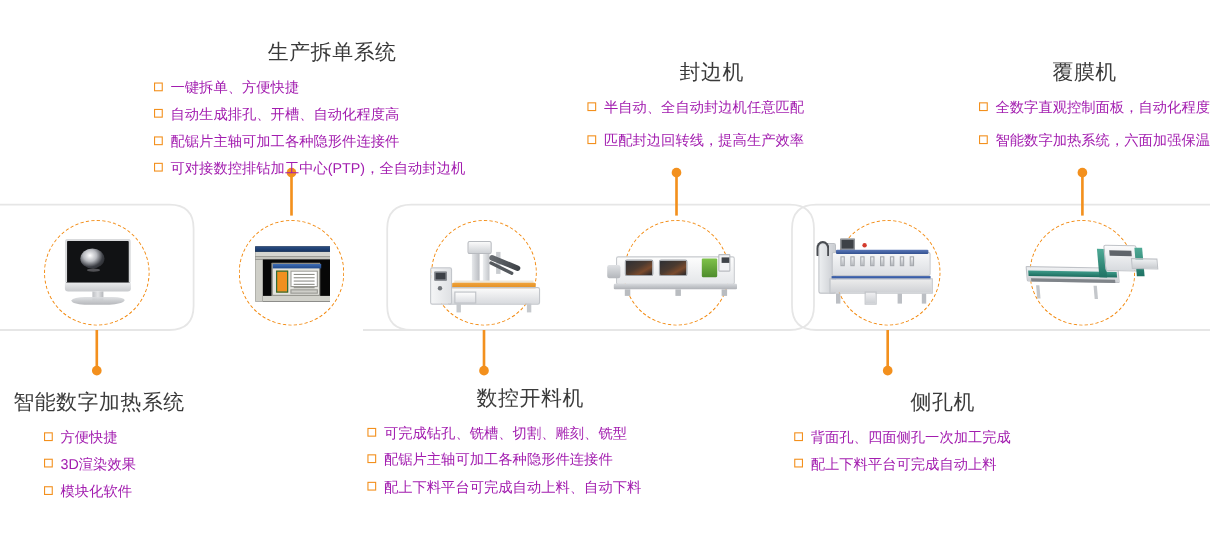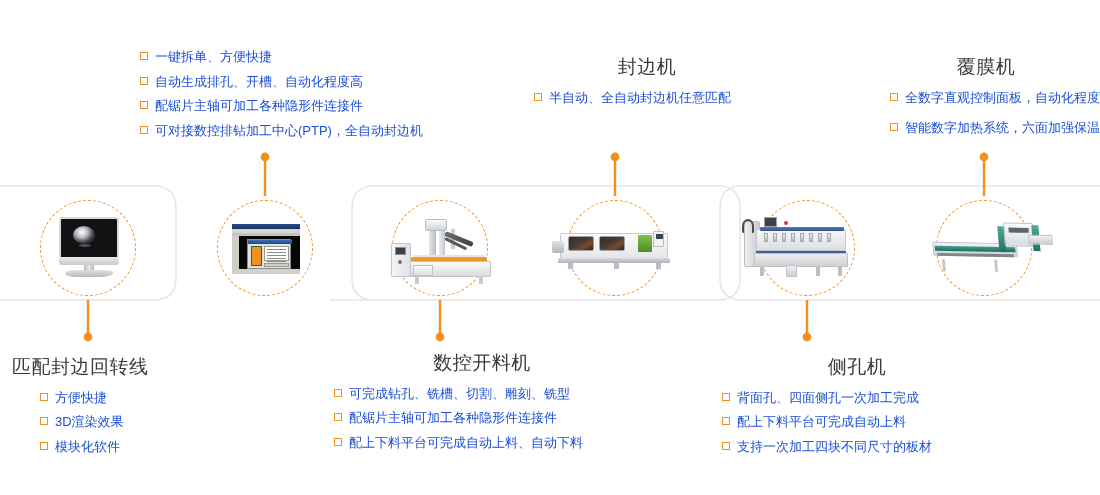--- a/index.html
+++ b/index.html
@@ -41,21 +41,21 @@
   }
   .grp-title.center { text-align: center; }
   .grp-title.left   { text-align: left; }
 
   .bullets { margin-top: 10px; list-style: none; }
 
   .bullet {
     display: flex;
     align-items: flex-start;
     font-size: 13px;
-    color: #1d4ed8;
+    color: #a21caf;
     line-height: 1.35;
     white-space: nowrap;
   }
   .bullet + .bullet { margin-top: 7px; }
   .bullet.loose + .bullet.loose { margin-top: 13px; }
 
   .bullet .box {
     flex: 0 0 auto;
     width: 8px; height: 8px;
     border: 1px solid #f3901d;
@@ -537,20 +537,21 @@
           <i></i>
         </div>
       <div class="tealpost2"></div>
       <div class="out"></div>
       <div class="legA"></div>
       <div class="legB"></div>
     </div>
   </div>
 
   <div class="txt-block" style="left:122px; top:38px; width:360px;">
+    <div class="grp-title center">生产拆单系统</div>
     <div class="bullets" style="padding-left:18px;">
       <div class="bullet">
         <span class="box"></span>
         <span class="btxt">一键拆单、方便快捷</span>
       </div>
       <div class="bullet">
         <span class="box"></span>
         <span class="btxt">自动生成排孔、开槽、自动化程度高</span>
       </div>
       <div class="bullet">
@@ -564,39 +565,43 @@
     </div>
   </div>
 
   <div class="txt-block" style="left:522px; top:56px; width:250px;">
     <div class="grp-title center">封边机</div>
     <div class="bullets" style="padding-left:12px;">
       <div class="bullet loose">
         <span class="box"></span>
         <span class="btxt">半自动、全自动封边机任意匹配</span>
       </div>
+      <div class="bullet loose">
+        <span class="box"></span>
+        <span class="btxt">匹配封边回转线，提高生产效率</span>
+      </div>
     </div>
   </div>
 
   <div class="txt-block" style="left:880px; top:56px; width:220px;">
     <div class="grp-title center" style="padding-right:8px;">覆膜机</div>
     <div class="bullets" style="padding-left:10px;">
       <div class="bullet loose">
         <span class="box"></span>
         <span class="btxt">全数字直观控制面板，自动化程度高</span>
       </div>
       <div class="bullet loose">
         <span class="box"></span>
         <span class="btxt">智能数字加热系统，六面加强保温</span>
       </div>
     </div>
   </div>
 
   <div class="txt-block" style="left:12px; top:356px; width:290px;">
-    <div class="grp-title left">匹配封边回转线</div>
+    <div class="grp-title left">智能数字加热系统</div>
     <div class="bullets" style="padding-left:28px;">
       <div class="bullet">
         <span class="box"></span>
         <span class="btxt">方便快捷</span>
       </div>
       <div class="bullet">
         <span class="box"></span>
         <span class="btxt">3D渲染效果</span>
       </div>
       <div class="bullet">
@@ -628,20 +633,16 @@
     <div class="grp-title center">侧孔机</div>
     <div class="bullets" style="padding-left:20px;">
       <div class="bullet">
         <span class="box"></span>
         <span class="btxt">背面孔、四面侧孔一次加工完成</span>
       </div>
       <div class="bullet">
         <span class="box"></span>
         <span class="btxt">配上下料平台可完成自动上料</span>
       </div>
-      <div class="bullet">
-        <span class="box"></span>
-        <span class="btxt">支持一次加工四块不同尺寸的板材</span>
-      </div>
     </div>
   </div>
 
 </div>
 
 </body></html>

